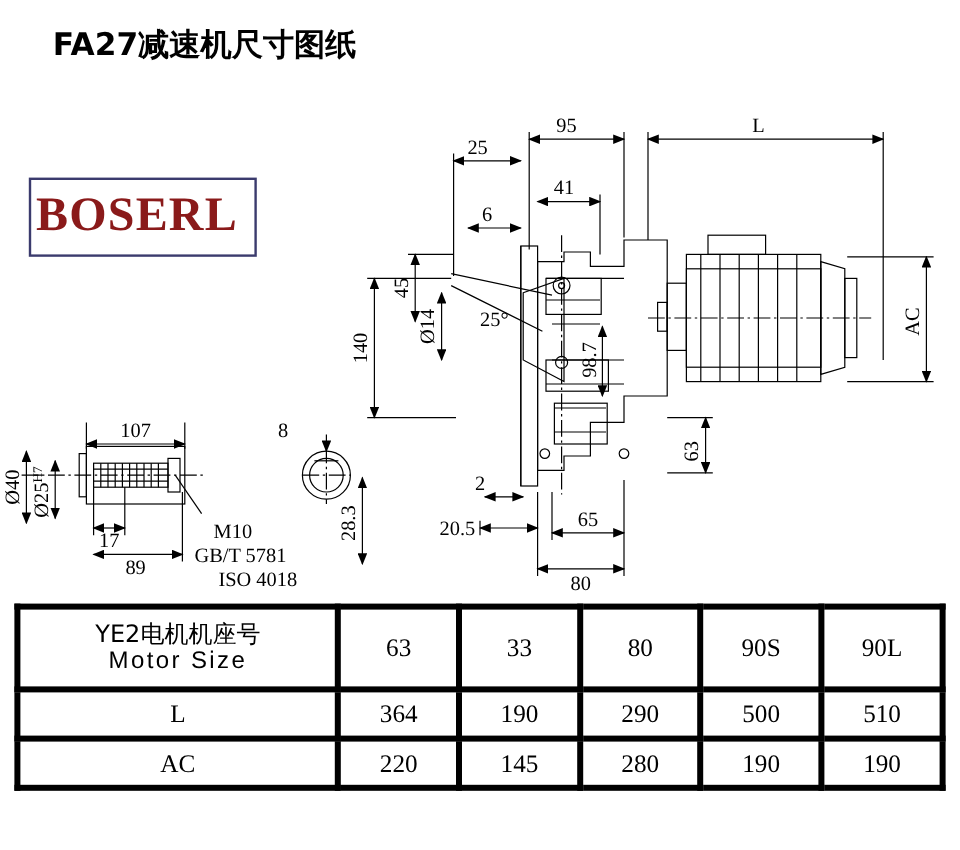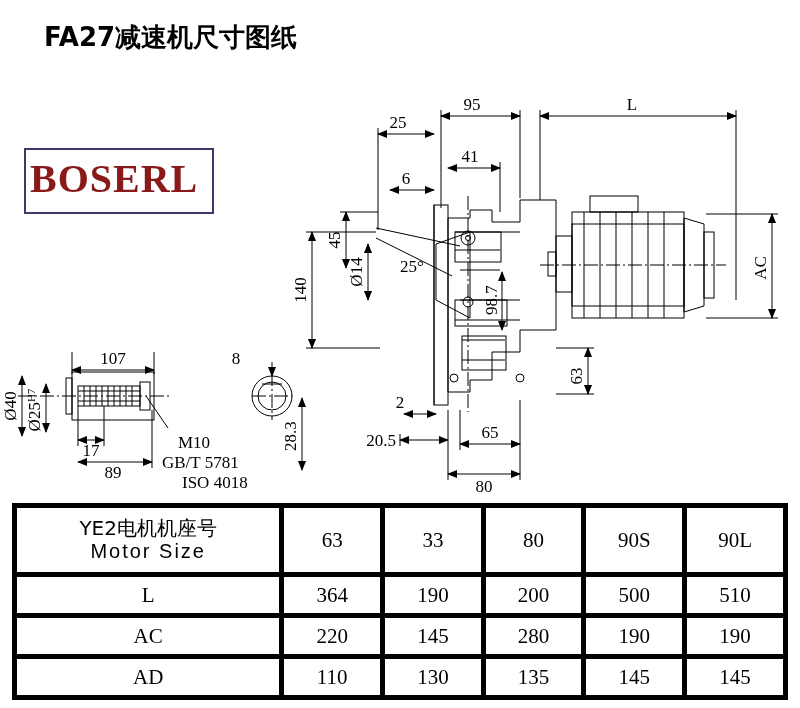--- a/index.html
+++ b/index.html
@@ -265,36 +265,28 @@
         <td class="val">63</td>
         <td class="val">33</td>
         <td class="val">80</td>
         <td class="val">90S</td>
         <td class="val">90L</td>
       </tr>
       <tr>
         <td class="label">L</td>
         <td class="val">364</td>
         <td class="val">190</td>
-        <td class="val">200</td>
+        <td class="val">290</td>
         <td class="val">500</td>
         <td class="val">510</td>
       </tr>
       <tr>
         <td class="label">AC</td>
         <td class="val">220</td>
         <td class="val">145</td>
         <td class="val">280</td>
         <td class="val">190</td>
         <td class="val">190</td>
       </tr>
-      <tr>
-        <td class="label">AD</td>
-        <td class="val">110</td>
-        <td class="val">130</td>
-        <td class="val">135</td>
-        <td class="val">145</td>
-        <td class="val">145</td>
-      </tr>
     </tbody>
   </table>
 
 </div>
 
 </body></html>

